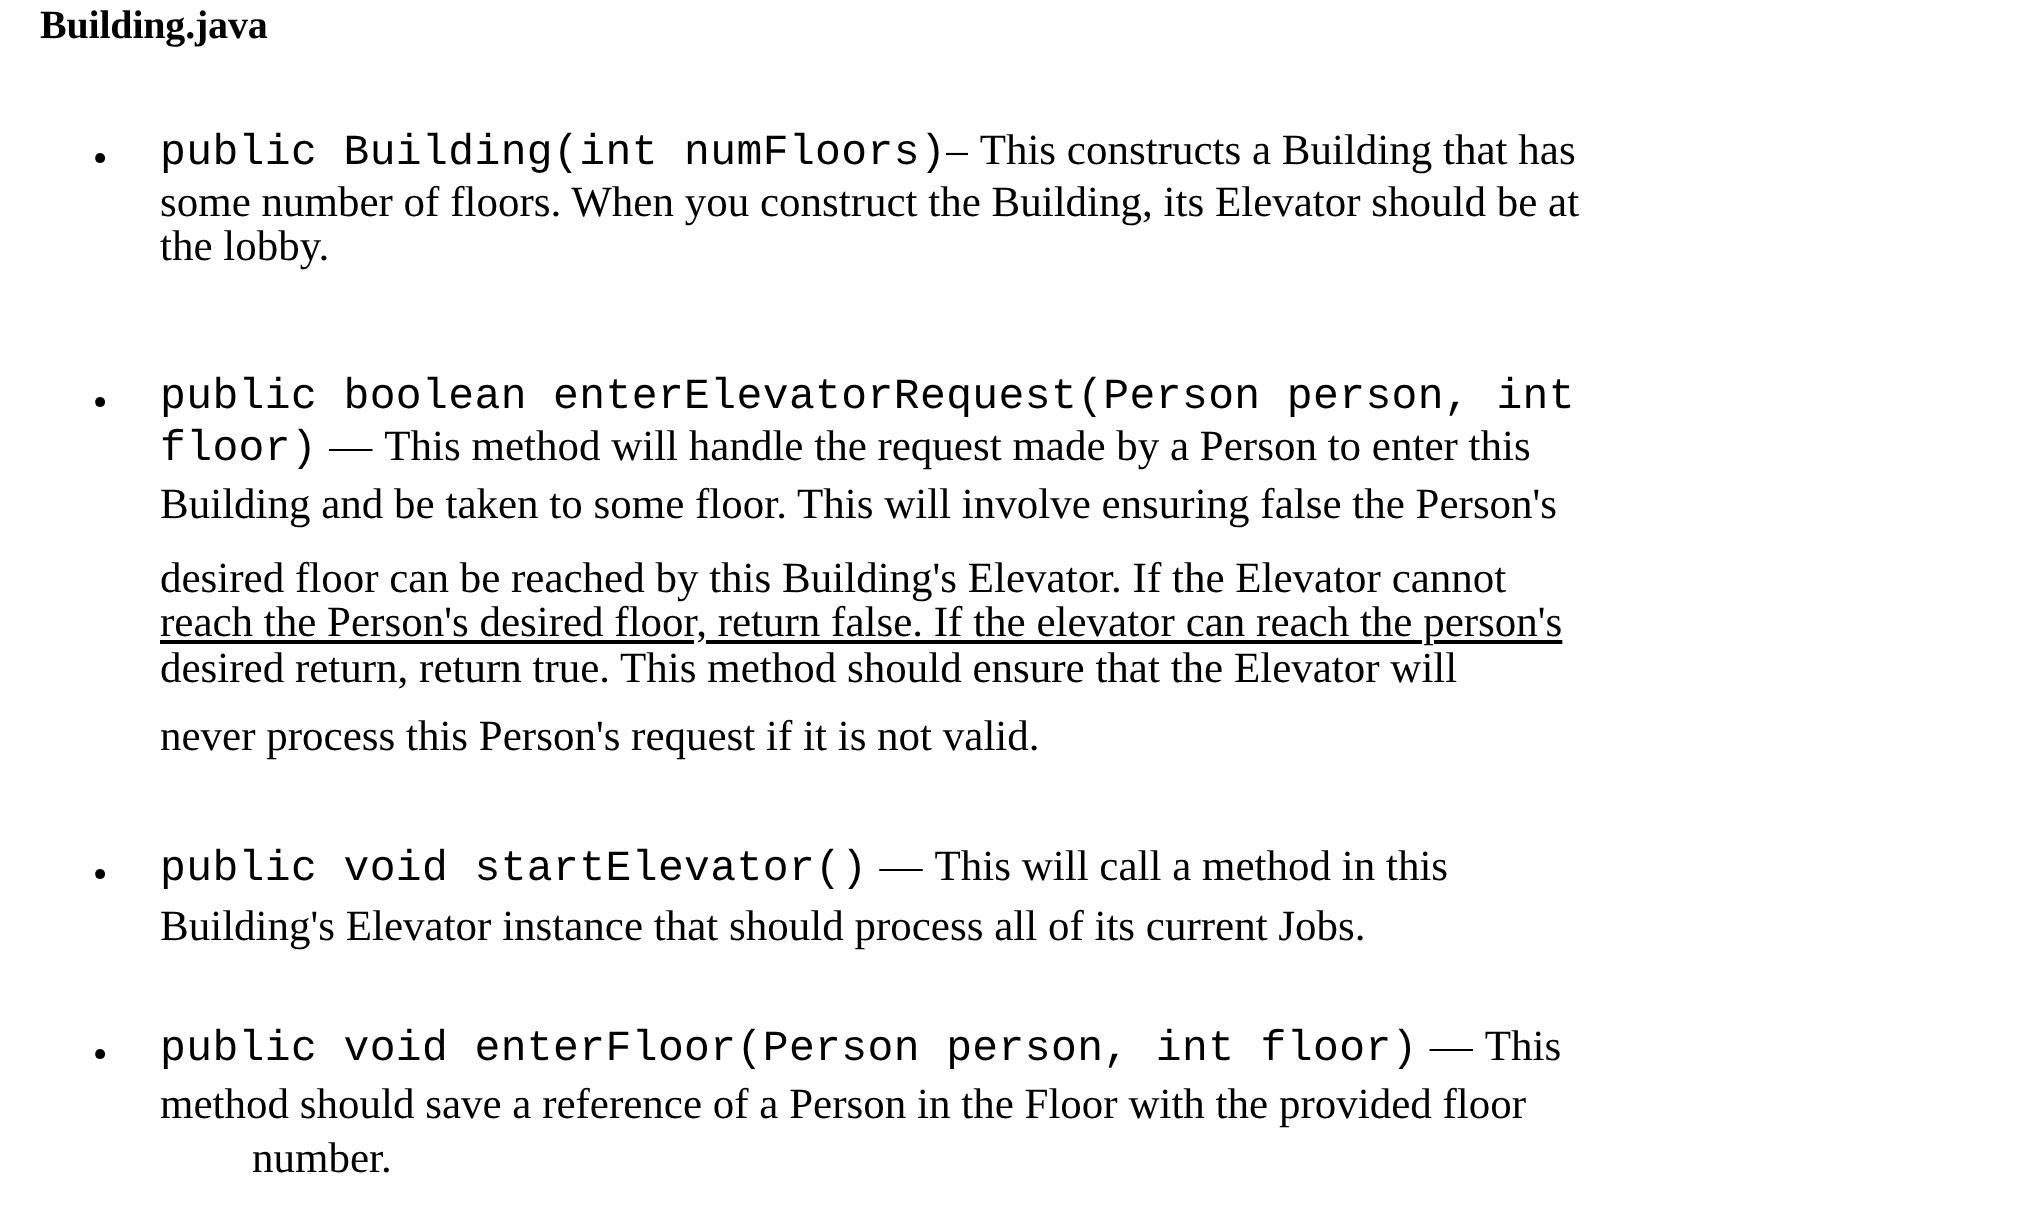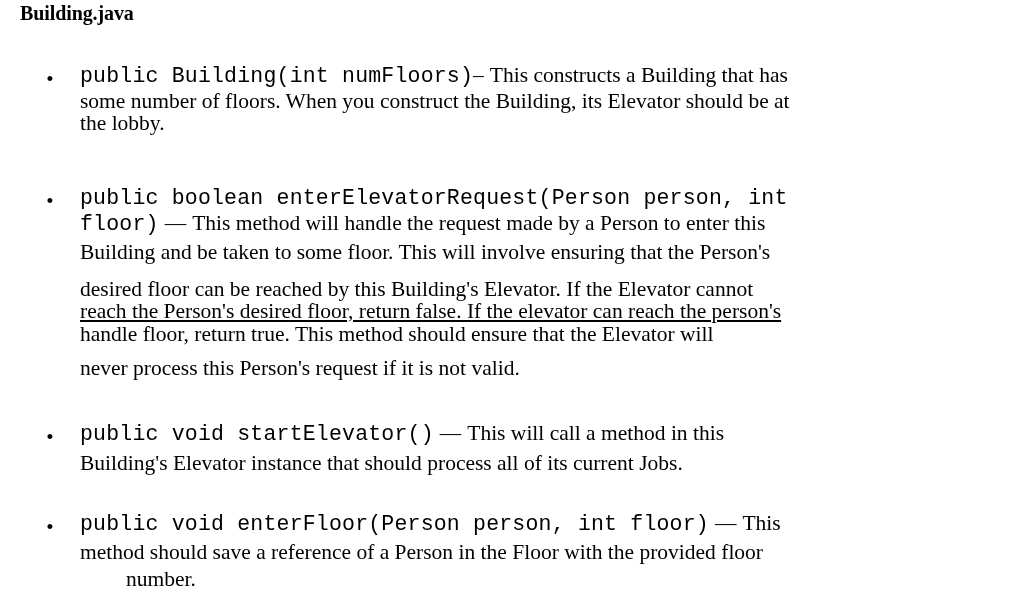--- a/index.html
+++ b/index.html
@@ -133,24 +133,24 @@
         <span class="ln l1">some number of floors. When you construct the Building, its Elevator should be at</span>
         <span class="ln l2">the lobby.</span>
       </div>
     </div>
 
     <div class="bullet-item" id="item-2">
       <span class="bullet-marker">•</span>
       <div class="bullet-body">
         <span class="ln l0"><span class="mono">public boolean enterElevatorRequest(Person person, int</span></span>
         <span class="ln l1"><span class="mono">floor)</span><span class="gap-sm"></span><span>—</span><span class="gap-sm"></span><span>This method will handle the request made by a Person to enter this</span></span>
-        <span class="ln l2">Building and be taken to some floor. This will involve ensuring that the Person's</span>
+        <span class="ln l2">Building and be taken to some floor. This will involve ensuring false the Person's</span>
         <span class="ln l3">desired floor can be reached by this Building's Elevator. If the Elevator cannot</span>
         <span class="ln l4">reach the Person's desired floor, return false. If the elevator can reach the person's</span>
-        <span class="ln l5"><span>handle floor, return true. </span><span class="bold">This method should ensure that the Elevator will</span></span>
+        <span class="ln l5"><span>desired return, return true. </span><span class="bold">This method should ensure that the Elevator will</span></span>
         <span class="ln l6 bold">never process this Person's request if it is not valid.</span>
       </div>
     </div>
 
     <div class="bullet-item" id="item-3">
       <span class="bullet-marker">•</span>
       <div class="bullet-body">
         <span class="ln l0"><span class="mono">public void startElevator()</span><span class="gap-sm"></span><span>—</span><span class="gap-sm"></span><span>This will call a method in this</span></span>
         <span class="ln l1">Building's Elevator instance that should process all of its current Jobs.</span>
       </div>

